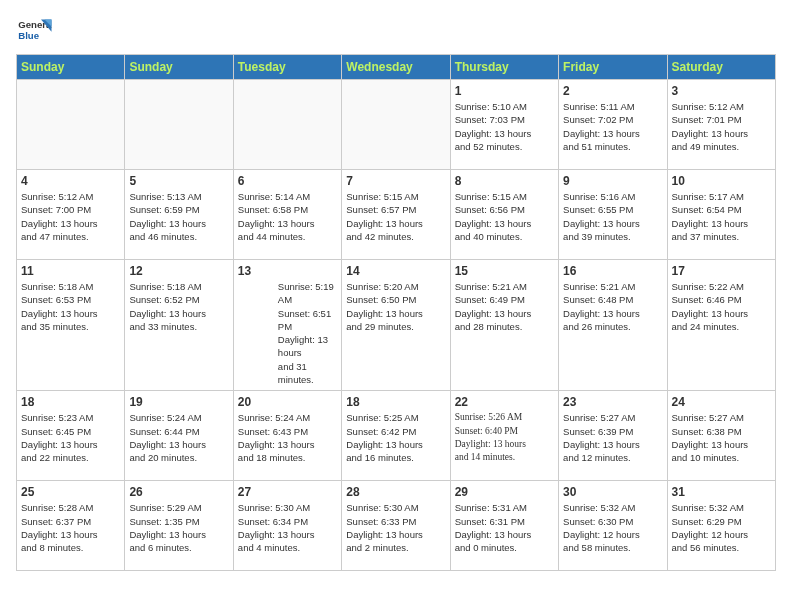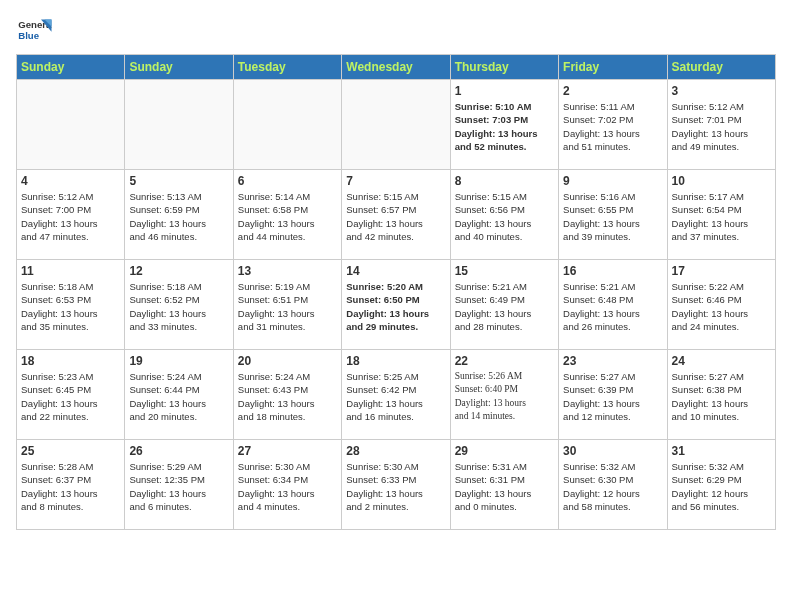--- a/index.html
+++ b/index.html
@@ -111,21 +111,21 @@
       </tr>
   </thead>
   <tbody id="calendar-body">
       <tr>
         <td class="empty"></td>
         <td class="empty"></td>
         <td class="empty"></td>
         <td class="empty"></td>
         <td>
           <span class="day-number">1</span>
-          <div class="day-info" style="white-space: pre-wrap; font-weight: bold;">Sunrise: 5:10 AM
+          <div class="day-info" style="white-space: pre-wrap;">Sunrise: 5:10 AM
 Sunset: 7:03 PM
 Daylight: 13 hours
 and 52 minutes.</div>
         </td>
         <td>
           <span class="day-number">2</span>
           <div class="day-info" style="white-space: pre-wrap;">Sunrise: 5:11 AM
 Sunset: 7:02 PM
 Daylight: 13 hours
 and 51 minutes.</div>
@@ -199,28 +199,28 @@
         </td>
         <td>
           <span class="day-number">12</span>
           <div class="day-info" style="white-space: pre-wrap;">Sunrise: 5:18 AM
 Sunset: 6:52 PM
 Daylight: 13 hours
 and 33 minutes.</div>
         </td>
         <td>
           <span class="day-number">13</span>
-          <div class="day-info" style="white-space: pre-wrap;">Sunrise: 5:19 AM
+          <div class="day-info" style="white-space: pre-wrap; margin-left: 40px;">Sunrise: 5:19 AM
 Sunset: 6:51 PM
 Daylight: 13 hours
 and 31 minutes.</div>
         </td>
         <td>
           <span class="day-number">14</span>
-          <div class="day-info" style="white-space: pre-wrap; font-weight: bold;">Sunrise: 5:20 AM
+          <div class="day-info" style="white-space: pre-wrap;">Sunrise: 5:20 AM
 Sunset: 6:50 PM
 Daylight: 13 hours
 and 29 minutes.</div>
         </td>
         <td>
           <span class="day-number">15</span>
           <div class="day-info" style="white-space: pre-wrap;">Sunrise: 5:21 AM
 Sunset: 6:49 PM
 Daylight: 13 hours
 and 28 minutes.</div>
@@ -295,21 +295,21 @@
         <td>
           <span class="day-number">25</span>
           <div class="day-info" style="white-space: pre-wrap;">Sunrise: 5:28 AM
 Sunset: 6:37 PM
 Daylight: 13 hours
 and 8 minutes.</div>
         </td>
         <td>
           <span class="day-number">26</span>
           <div class="day-info" style="white-space: pre-wrap;">Sunrise: 5:29 AM
-Sunset: 12:35 PM
+Sunset: 1:35 PM
 Daylight: 13 hours
 and 6 minutes.</div>
         </td>
         <td>
           <span class="day-number">27</span>
           <div class="day-info" style="white-space: pre-wrap;">Sunrise: 5:30 AM
 Sunset: 6:34 PM
 Daylight: 13 hours
 and 4 minutes.</div>
         </td>

